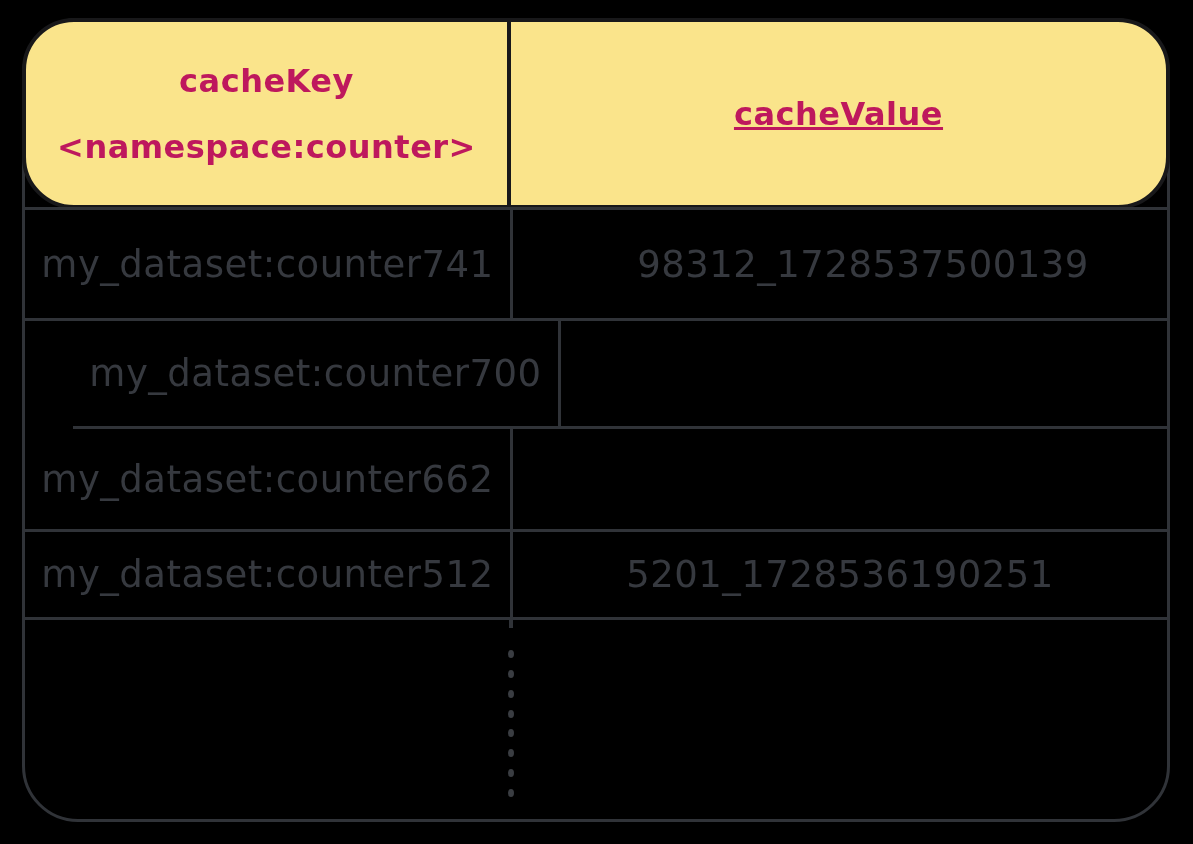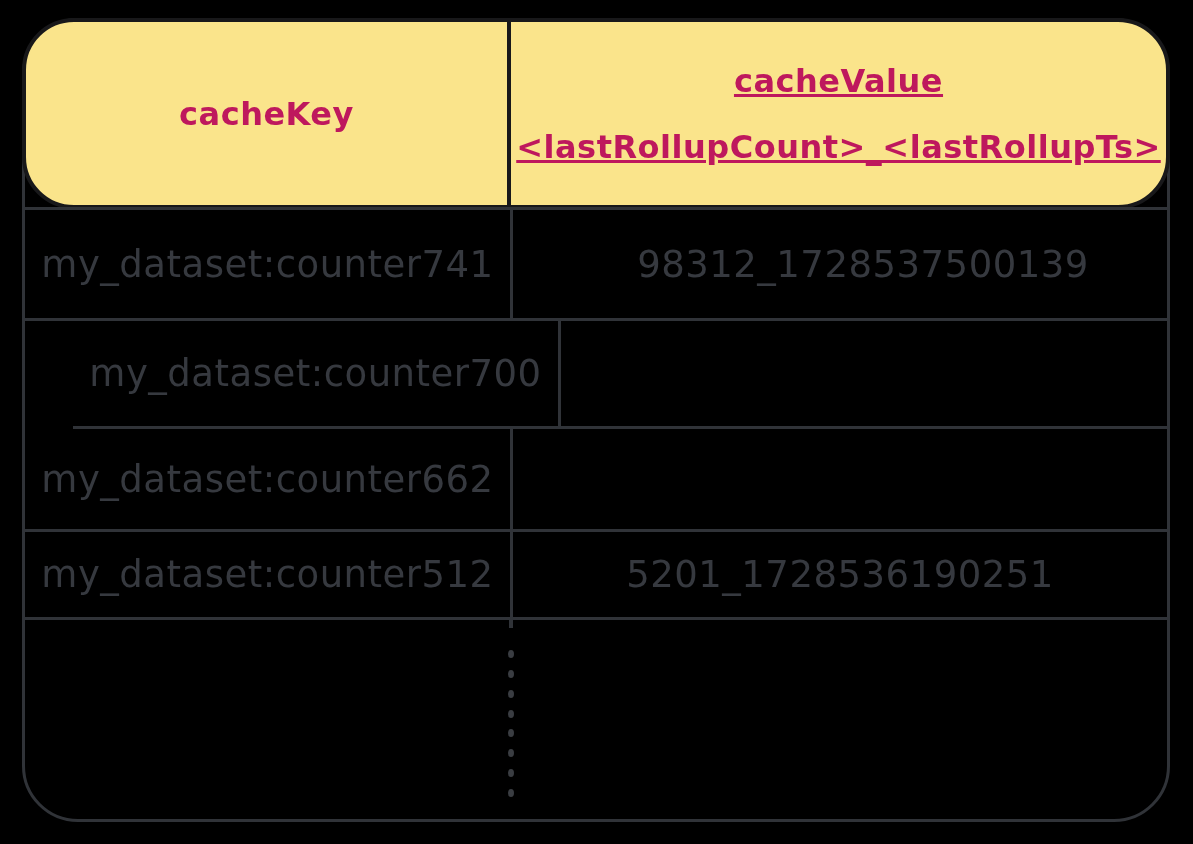--- a/index.html
+++ b/index.html
@@ -120,24 +120,24 @@
 </style>
 </head>
 <body>
 
 <div class="board">
   <div class="table">
 
     <div class="header">
       <div class="hcell left">
         <span>cacheKey</span>
+        <span>&lt;namespace:counter&gt;</span>
       </div>
       <div class="hcell right">
         <span>cacheValue</span>
-        <span>&lt;lastRollupCount&gt;_&lt;lastRollupTs&gt;</span>
       </div>
     </div>
 
     <div class="rows">
       <div class="row">
         <div class="cell key">my_dataset:counter741</div>
         <div class="cell value">98312_1728537500139</div>
       </div>
       <div class="row">
         <div class="cell key">my_dataset:counter700</div>

